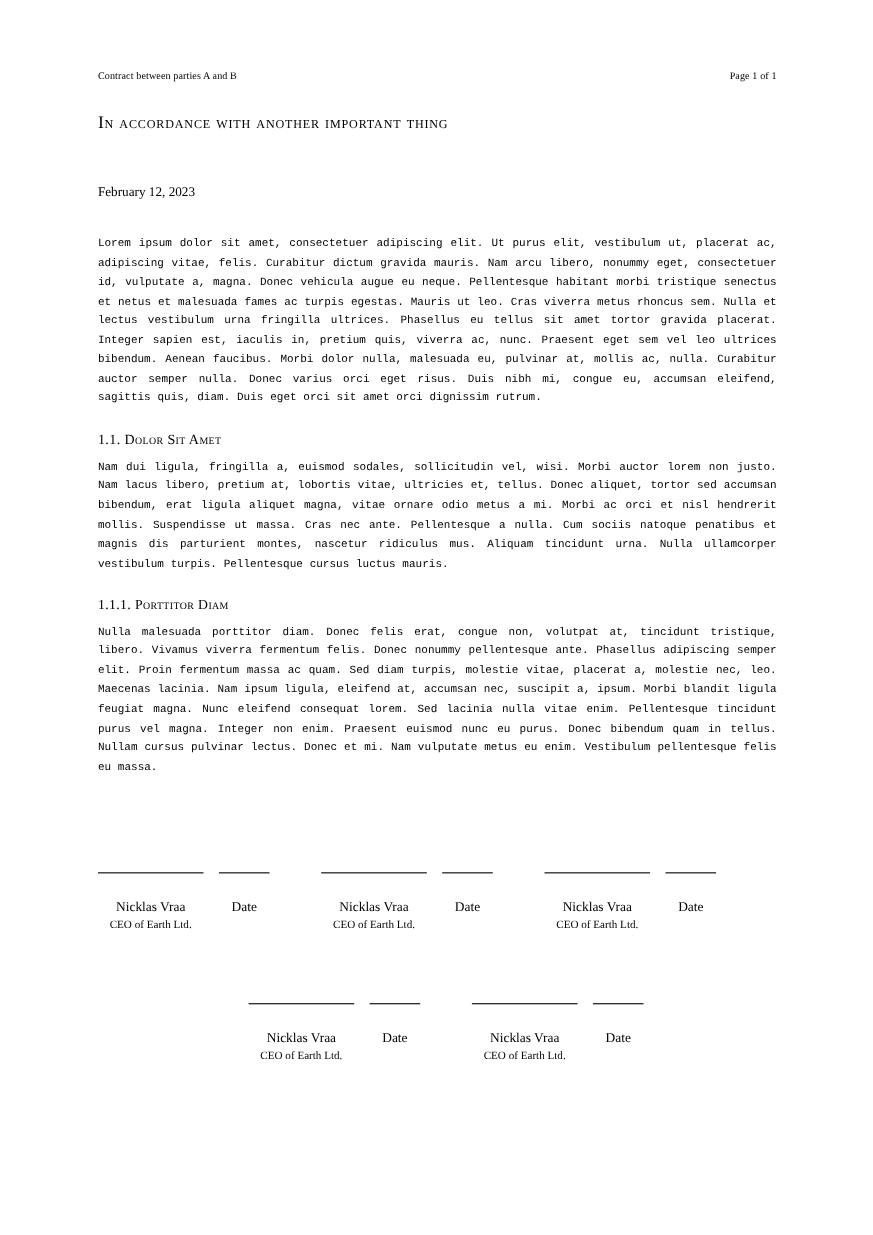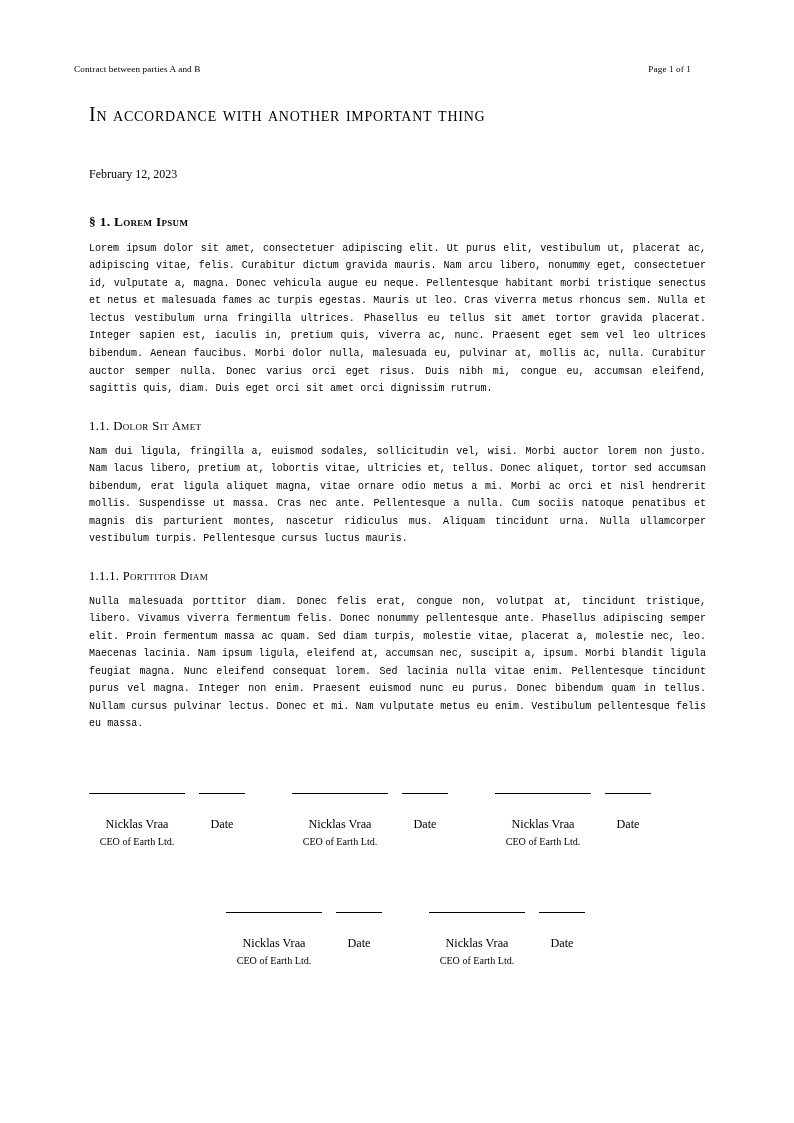--- a/index.html
+++ b/index.html
@@ -18,21 +18,21 @@
     height: 1123px;
     margin: 0 auto;
     background: #ffffff;
     overflow: hidden;
     box-sizing: border-box;
   }
 
   
   .page-header {
     position: absolute;
-    left: 74px;
+    left: 89px;
     top: 64px;
     width: 617px;
     display: flex;
     justify-content: space-between;
     align-items: baseline;
     font-size: 9.2px;
     letter-spacing: 0.1px;
   }
   .page-header .hdr-left { text-align: left; }
   .page-header .hdr-right { text-align: right; }
@@ -47,21 +47,21 @@
   .doc-title {
     font-size: 22.5px;
     font-variant: small-caps;
     font-weight: normal;
     letter-spacing: 0.3px;
     line-height: 1.18;
     margin: 0;
     white-space: nowrap;
   }
   .doc-subtitle {
-    font-size: 20px;
+    font-size: 16px;
     font-variant: small-caps;
     font-weight: normal;
     letter-spacing: 0.75px;
     line-height: 1.2;
     margin: 4px 0 12px 0;
     white-space: nowrap;
   }
 
   
   .doc-date {
@@ -172,21 +172,20 @@
   </div>
 
   <div class="title-block">
     <div class="doc-subtitle">In accordance with another important thing</div>
   </div>
 
   <div class="doc-date">February 12, 2023</div>
 
   <div class="body-area">
 
-    <h2 class="section-heading">§ 1.  Lorem Ipsum</h2>
     <p class="body-text">Lorem ipsum dolor sit amet, consectetuer adipiscing elit. Ut purus elit, vestibulum ut, placerat ac, adipiscing vitae, felis. Curabitur dictum gravida mauris. Nam arcu libero, nonummy eget, consectetuer id, vulputate a, magna. Donec vehicula augue eu neque. Pellentesque habitant morbi tristique senectus et netus et malesuada fames ac turpis egestas. Mauris ut leo. Cras viverra metus rhoncus sem. Nulla et lectus vestibulum urna fringilla ultrices. Phasellus eu tellus sit amet tortor gravida placerat. Integer sapien est, iaculis in, pretium quis, viverra ac, nunc. Praesent eget sem vel leo ultrices bibendum. Aenean faucibus. Morbi dolor nulla, malesuada eu, pulvinar at, mollis ac, nulla. Curabitur auctor semper nulla. Donec varius orci eget risus. Duis nibh mi, congue eu, accumsan eleifend, sagittis quis, diam. Duis eget orci sit amet orci dignissim rutrum.</p>
 
     <div class="sec-gap-1"></div>
 
     <h3 class="subsection-heading">1.1.  Dolor Sit Amet</h3>
     <p class="body-text">Nam dui ligula, fringilla a, euismod sodales, sollicitudin vel, wisi. Morbi auctor lorem non justo. Nam lacus libero, pretium at, lobortis vitae, ultricies et, tellus. Donec aliquet, tortor sed accumsan bibendum, erat ligula aliquet magna, vitae ornare odio metus a mi. Morbi ac orci et nisl hendrerit mollis. Suspendisse ut massa. Cras nec ante. Pellentesque a nulla. Cum sociis natoque penatibus et magnis dis parturient montes, nascetur ridiculus mus. Aliquam tincidunt urna. Nulla ullamcorper vestibulum turpis. Pellentesque cursus luctus mauris.</p>
 
     <div class="sec-gap-2"></div>
 
     <h4 class="subsubsection-heading">1.1.1.  Porttitor Diam</h4>

